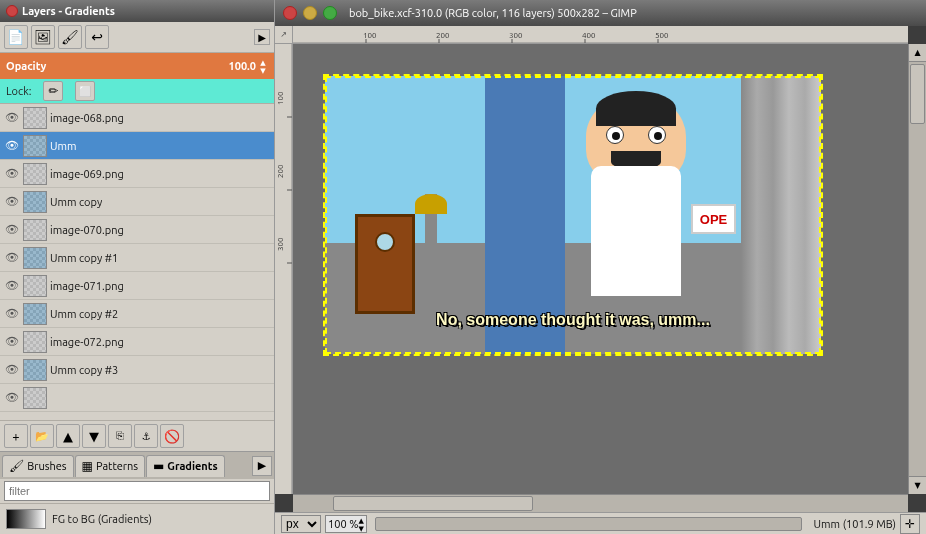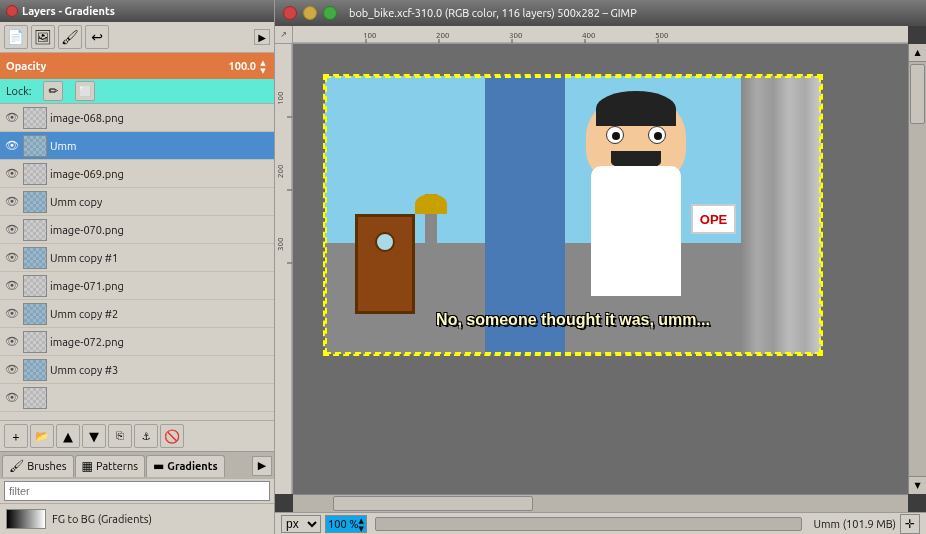--- a/index.html
+++ b/index.html
@@ -876,21 +876,21 @@
 
     <div class="scrollbar-bottom">
       <div class="scrollbar-h-thumb"></div>
     </div>
   </div>
 
   <div class="status-bar">
     <select class="status-unit-select">
       <option>px</option>
     </select>
-    <div style="display:flex; align-items:center; border:1px solid #888; background:#0ea5e9; height:18px; padding:0 2px;">
+    <div style="display:flex; align-items:center; border:1px solid #888; background:#e5e5e5; height:18px; padding:0 2px;">
       <span style="font-size:11px;">100 %</span>
       <div style="display:flex;flex-direction:column;">
         <span style="font-size:7px;cursor:pointer;line-height:8px;">▲</span>
         <span style="font-size:7px;cursor:pointer;line-height:8px;">▼</span>
       </div>
     </div>
     <div class="status-scroll-h"></div>
     <span class="status-layer-info">Umm (101.9 MB)</span>
     <div class="status-corner-btn">✛</div>
   </div>

